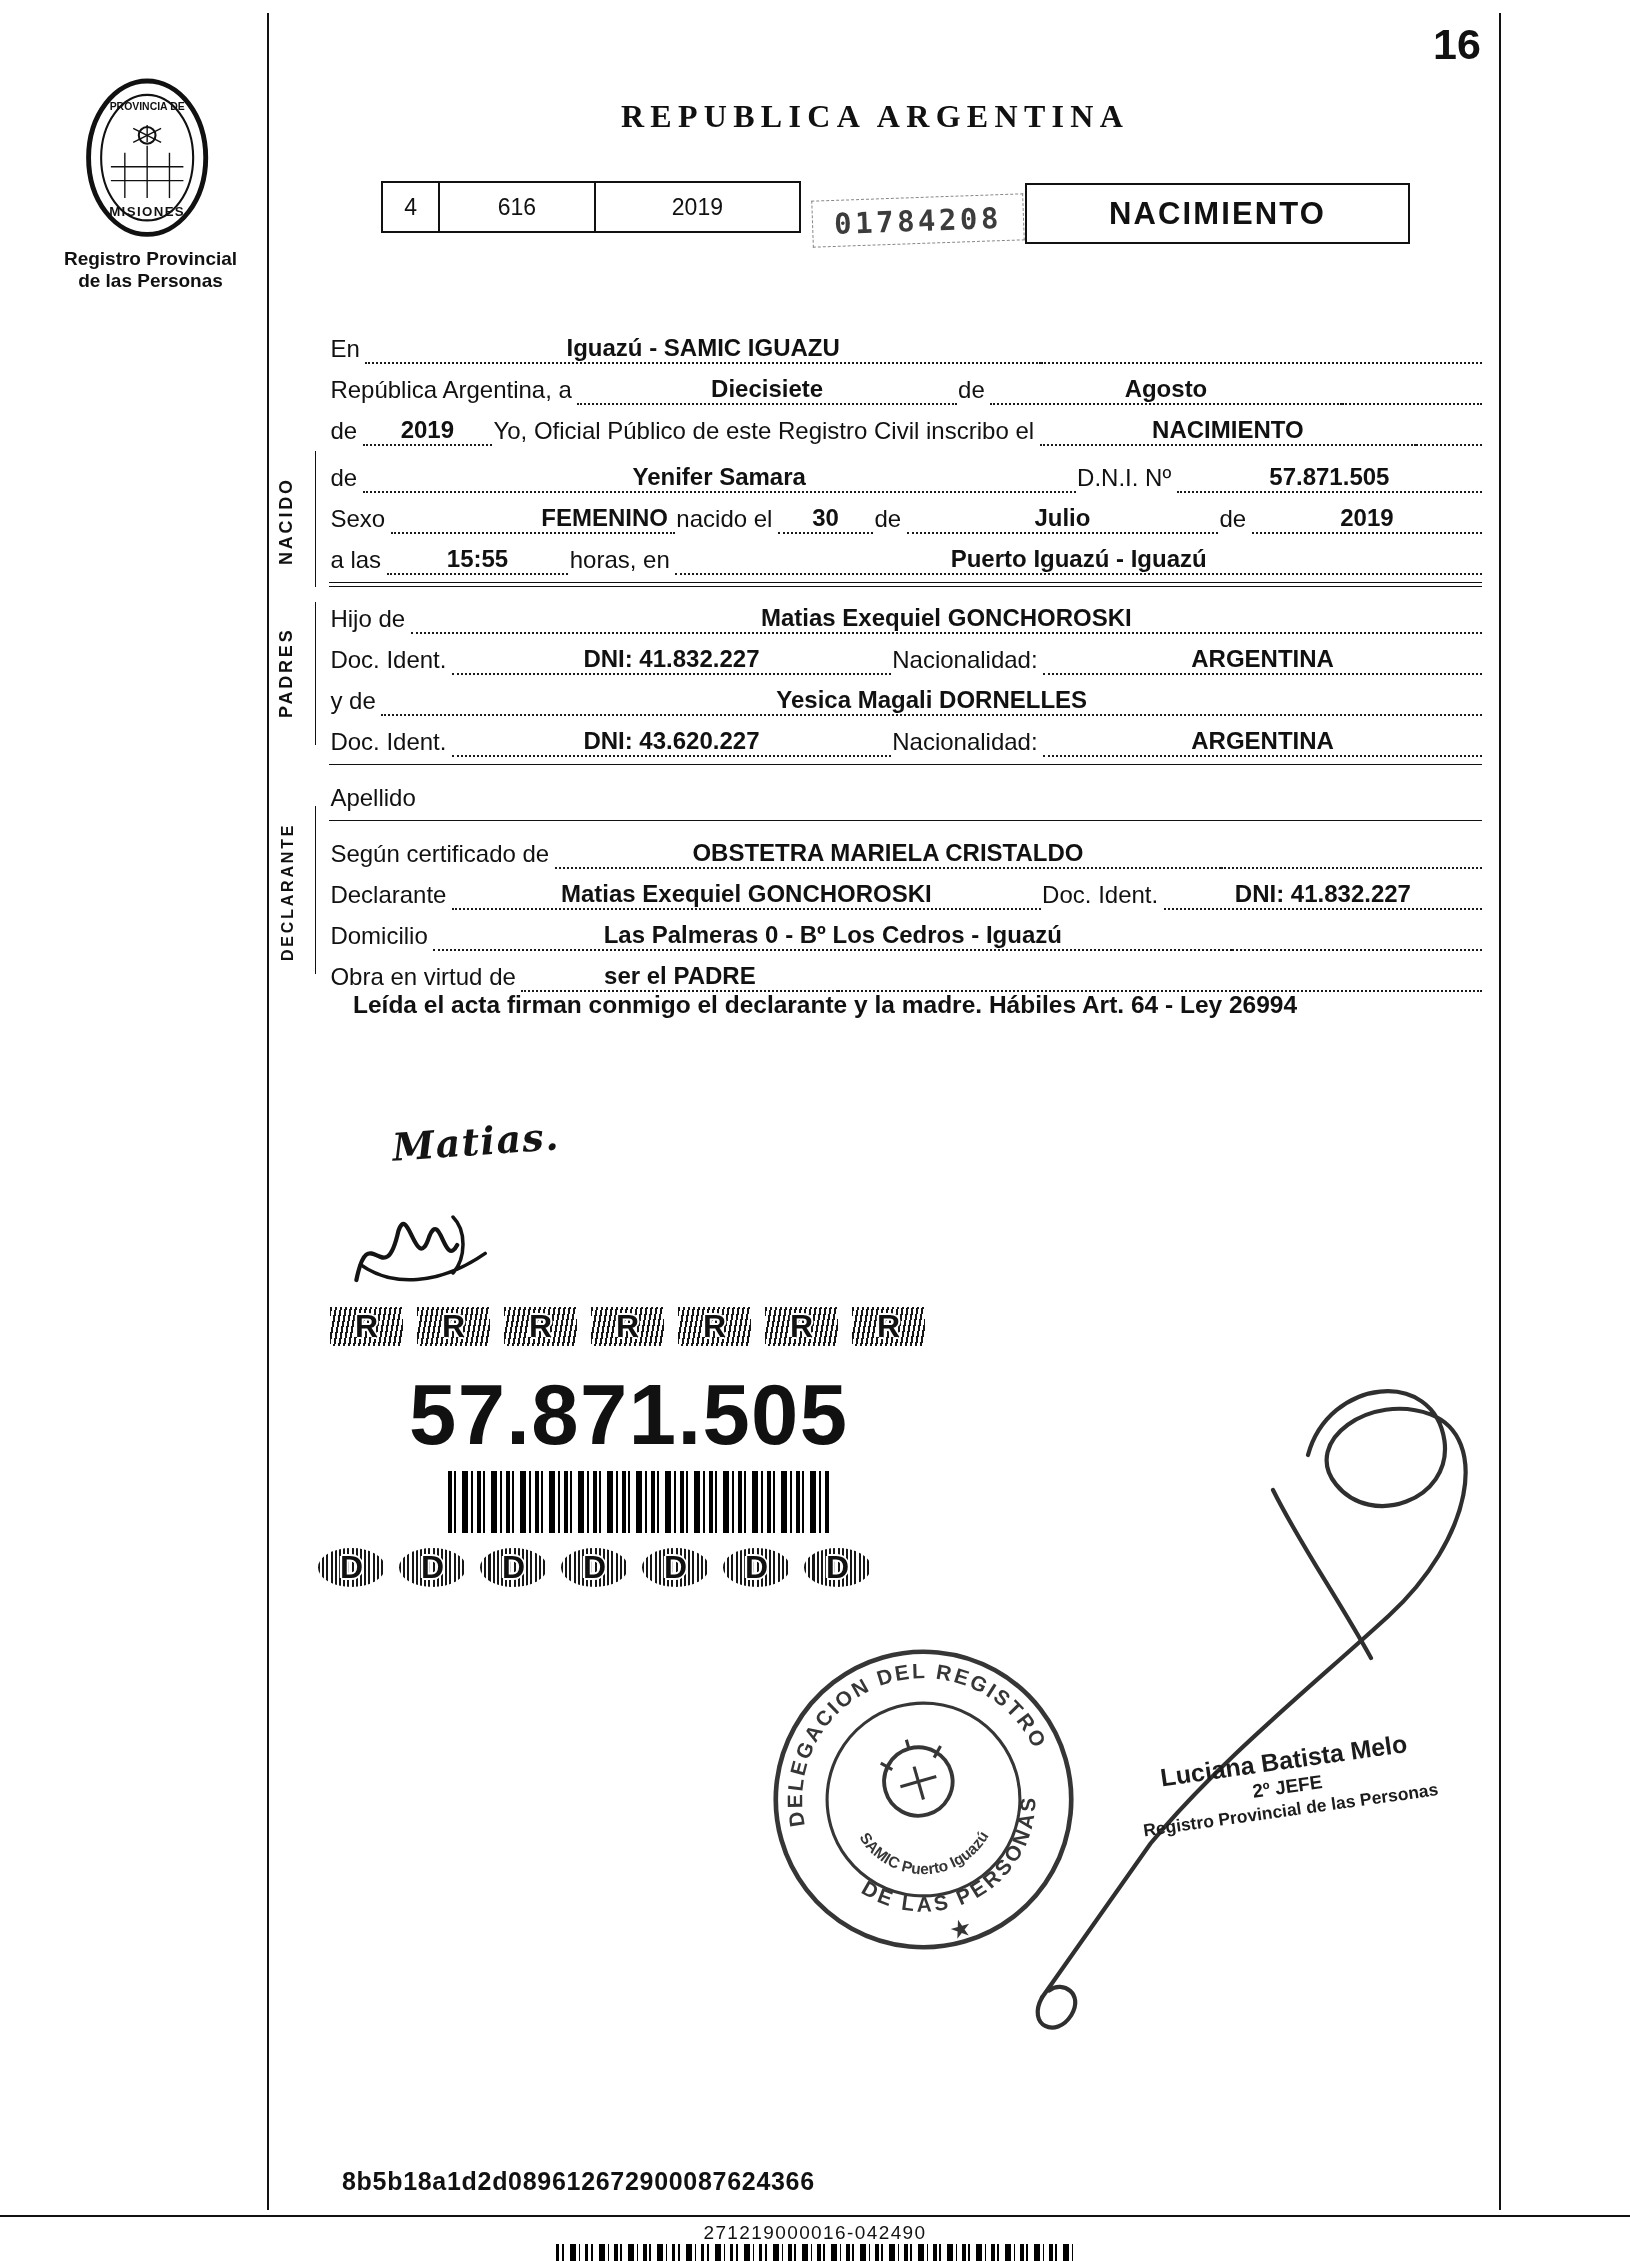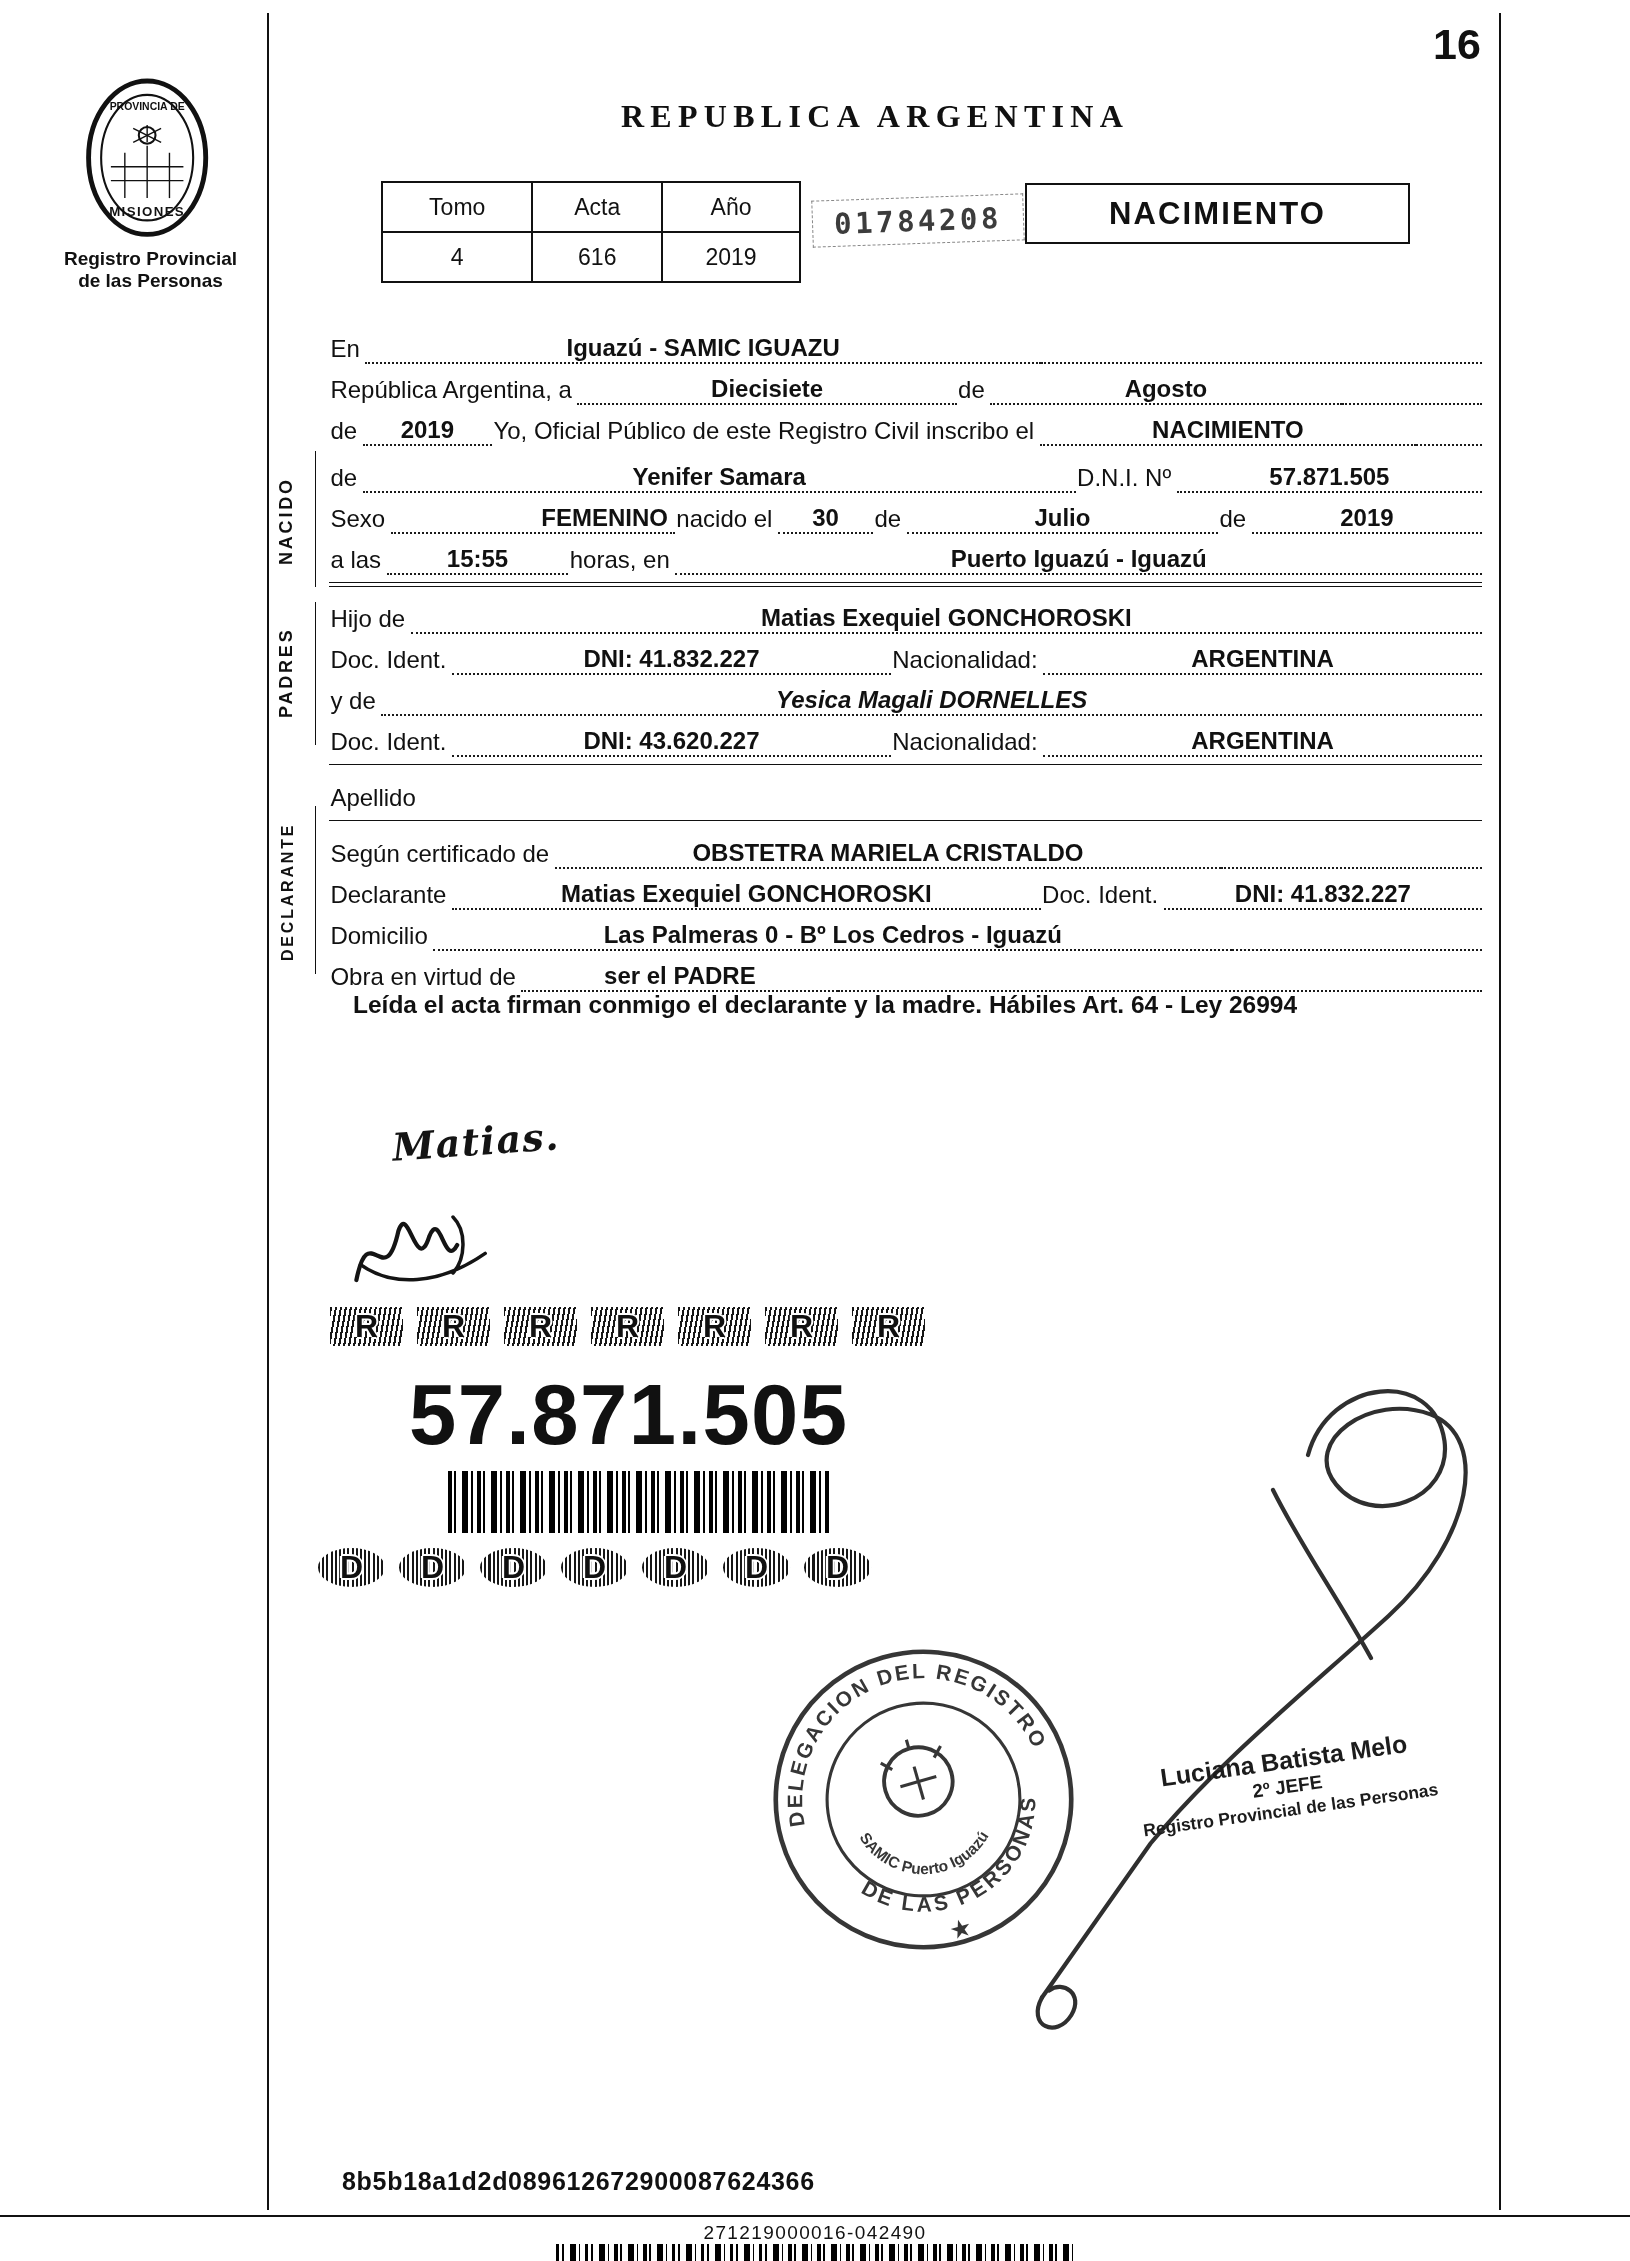--- a/index.html
+++ b/index.html
@@ -79,25 +79,20 @@
   </div>
   <div class="abs seal-caption" style="left:49px;top:248px;width:203px;">
     <div>Registro Provincial</div>
     <div>de las Personas</div>
   </div>
 
   <div class="abs" id="title" style="left:420px;top:98px;width:910px;">REPUBLICA ARGENTINA</div>
 
   <table class="acta abs" style="left:381px;top:181px;width:420px;">
     <tbody>
-        <tr style="height:50px;">
-      <td style="width:36%;">Tomo</td>
-      <td style="width:31%;">Acta</td>
-      <td style="width:33%;">Año</td>
-    </tr>
     <tr style="height:50px;">
       <td>4</td>
       <td>616</td>
       <td>2019</td>
     </tr>
   </tbody>
     </table>
 
   <div class="abs" id="stamp-num" style="left:812px;top:197px;width:210px;height:45px;">01784208</div>
 
@@ -158,21 +153,21 @@
       <span class="fill" style="flex:1;">Matias Exequiel GONCHOROSKI</span>
     </div>
     <div class="line">
       <span class="lbl">Doc. Ident.</span>
       <span class="fill" style="flex:1.3;">DNI: 41.832.227</span>
       <span class="lbl">Nacionalidad:</span>
       <span class="fill" style="flex:1.3;">ARGENTINA</span>
     </div>
     <div class="line">
       <span class="lbl">y de</span>
-      <span class="fill" style="flex:1;font-style:italic;">Yesica Magali DORNELLES</span>
+      <span class="fill" style="flex:1;">Yesica Magali DORNELLES</span>
     </div>
     <div class="line">
       <span class="lbl">Doc. Ident.</span>
       <span class="fill" style="flex:1.3;">DNI: 43.620.227</span>
       <span class="lbl">Nacionalidad:</span>
       <span class="fill" style="flex:1.3;">ARGENTINA</span>
     </div>
     <div class="divider single"></div>
     <div class="line">
       <span class="lbl">Apellido</span>

